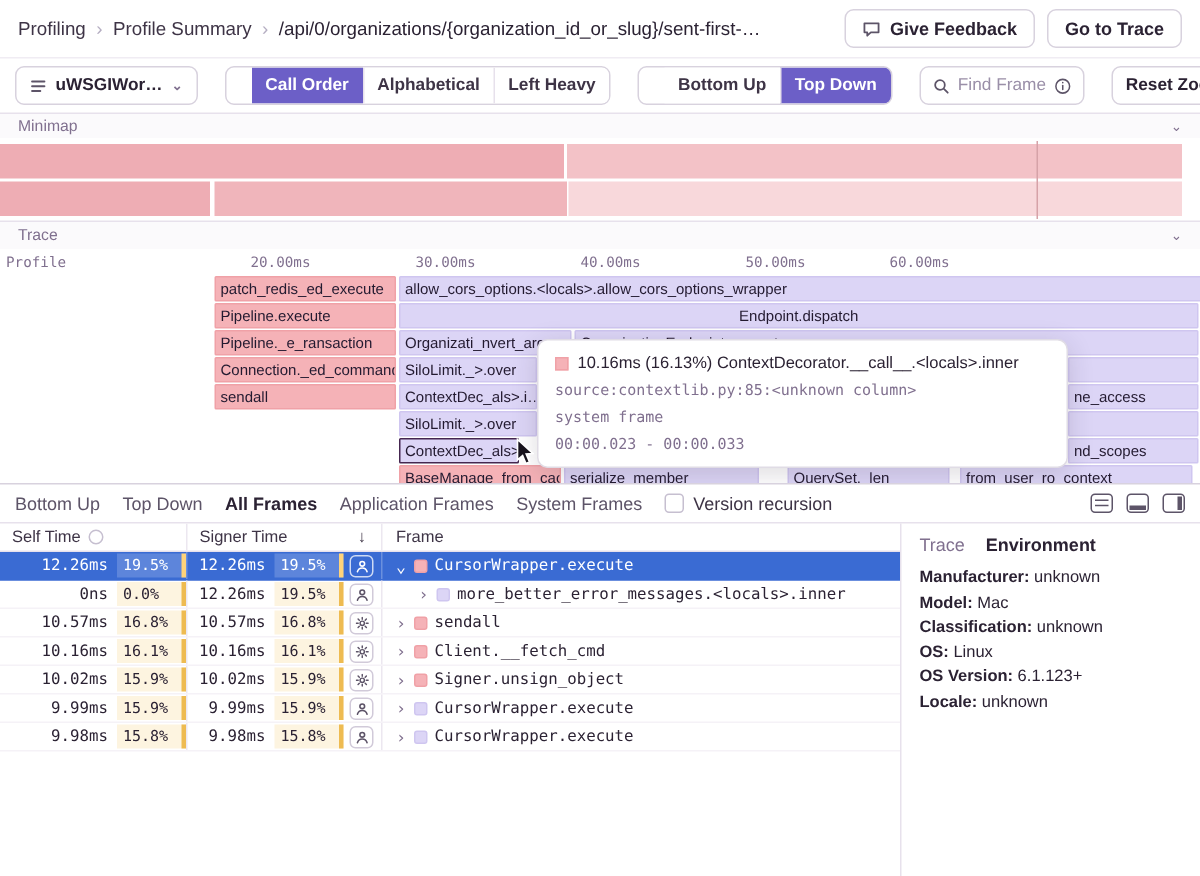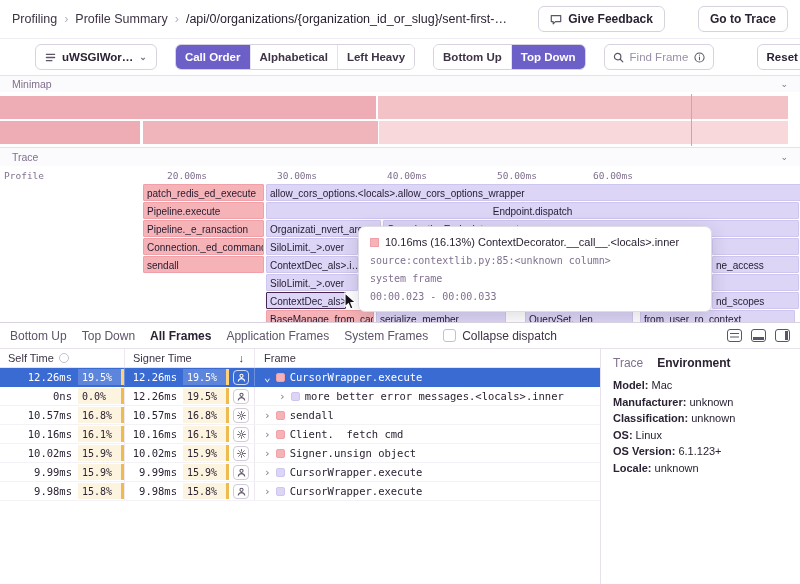--- a/index.html
+++ b/index.html
@@ -4,27 +4,27 @@
 <style>
 *{box-sizing:border-box;margin:0;padding:0;}
 html,body{width:800px;height:584px;}
 body{font-family:"Liberation Sans",sans-serif;color:#2b2233;background:#fff;overflow:hidden;font-size:12px;}
 button{font-family:inherit;cursor:default;}
 .topbar{height:38px;display:flex;align-items:center;justify-content:space-between;padding:0 12px;}
 .crumbs{display:flex;align-items:center;gap:7px;font-size:12.5px;color:#3e3446;white-space:nowrap;overflow:hidden;}
 .crumb-sep{color:#b5aec2;}
 .crumb.last{color:#2b2233;}
 .top-buttons{display:flex;gap:8px;flex-shrink:0;}
-.btn{display:inline-flex;align-items:center;gap:6px;height:26px;padding:0 11px;border:1px solid #d8d2de;border-radius:6px;background:#fff;font-size:12px;font-weight:700;color:#2b2233;white-space:nowrap;margin-left:25px;}
+.btn{display:inline-flex;align-items:center;gap:6px;height:26px;padding:0 11px;border:1px solid #d8d2de;border-radius:6px;background:#fff;font-size:12px;font-weight:700;color:#2b2233;white-space:nowrap;}
 .toolbar{height:38px;display:flex;align-items:center;gap:18px;padding:0 10px;border-top:1px solid #f0ecf3;border-bottom:1px solid #e7e1ec;}
 .toolbar .btn{height:26px;padding:0 9px;font-size:11.5px;}
 .caret{font-size:9px;color:#80708f;line-height:1;}
 .seg{display:flex;height:26px;border:1px solid #d8d2de;border-radius:6px;overflow:hidden;background:#fff;flex-shrink:0;}
 .seg-btn{border:none;background:#fff;padding:0 9px;font-size:11.5px;font-weight:700;color:#3e3446;border-left:1px solid #e7e1ec;white-space:nowrap;}
-.seg-btn:first-child{border-left:none;}
+.seg-btn:first-child{border-left:none;margin-left:17px;}
 .seg-btn.active{background:#6c5fc7;color:#fff;}
 .search{display:flex;align-items:center;gap:6px;height:26px;border:1px solid #d8d2de;border-radius:6px;padding:0 8px;flex:1;min-width:110px;color:#80708f;background:#fff;}
 .search input{border:none;outline:none;flex:1;min-width:0;font-size:11.5px;color:#2b2233;font-family:inherit;background:transparent;}
 .search input::placeholder{color:#9a8fa8;}
 .icn{display:inline-flex;align-items:center;color:#5d5468;flex-shrink:0;}
 .sec{height:16px;display:flex;align-items:center;justify-content:space-between;padding:0 12px;font-size:10.5px;color:#80708f;background:#fbfafc;}
 .trace-sec{height:18px;}
 .minimap{height:56px;position:relative;border-bottom:1px solid #e7e1ec;background:#fff;overflow:hidden;}
 .mm{position:absolute;}
 .ruler{height:18px;position:relative;font-family:"DejaVu Sans Mono",monospace;font-size:9.5px;color:#80708f;background:#fff;}
@@ -234,21 +234,21 @@
     <div class="bp-tabs">
       <div class="tabs-wrap">
           <button class="bp-tab">Bottom Up</button>
           <button class="bp-tab">Top Down</button>
           <button class="bp-tab active">All Frames</button>
           <button class="bp-tab">Application Frames</button>
           <button class="bp-tab">System Frames</button>
         </div>
       <label class="cbwrap">
         <span class="cb"></span>
-        <span>Collapse dispatch</span>
+        <span>Version recursion</span>
       </label>
       <div class="layout-icons">
         <span class="licon l-list"></span>
         <span class="licon l-bottom"></span>
         <span class="licon l-right"></span>
       </div>
     </div>
     <div class="bp-body">
       <div class="table-area">
         <div class="thead">
@@ -456,22 +456,22 @@
               </div>
             </div>
           </div>
       </div>
       <aside class="side">
         <div class="side-tabs">
             <button class="side-tab">Trace</button>
             <button class="side-tab active">Environment</button>
           </div>
         <div class="fields">
+            <div class="field"><span class="flabel">Manufacturer:</span><span class="fvalue"> unknown</span></div>
             <div class="field"><span class="flabel">Model:</span><span class="fvalue"> Mac</span></div>
-            <div class="field"><span class="flabel">Manufacturer:</span><span class="fvalue"> unknown</span></div>
             <div class="field"><span class="flabel">Classification:</span><span class="fvalue"> unknown</span></div>
             <div class="field"><span class="flabel">OS:</span><span class="fvalue"> Linux</span></div>
             <div class="field"><span class="flabel">OS Version:</span><span class="fvalue"> 6.1.123+</span></div>
             <div class="field"><span class="flabel">Locale:</span><span class="fvalue"> unknown</span></div>
           </div>
       </aside>
     </div>
   </div>
 
 </div>

